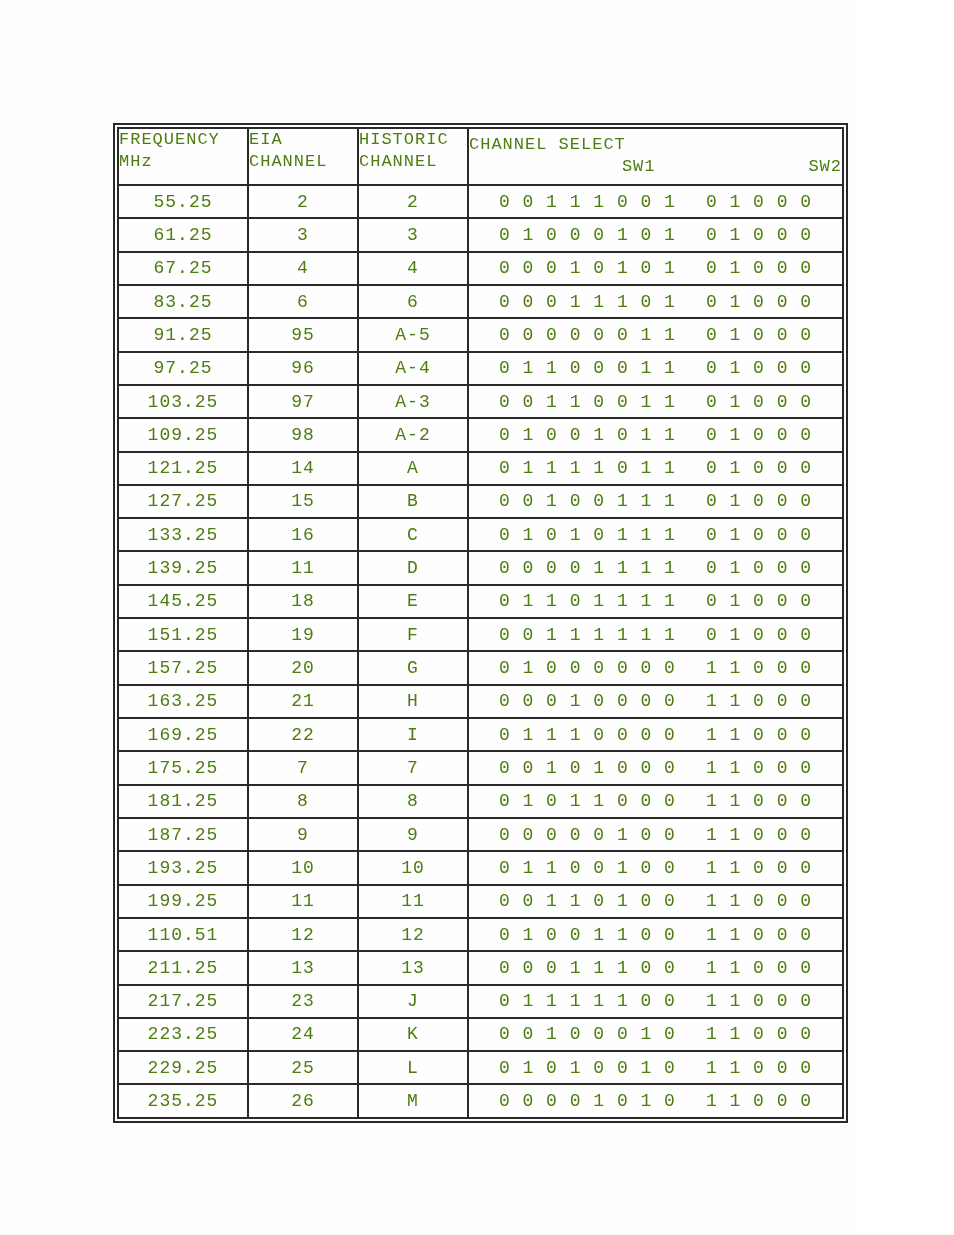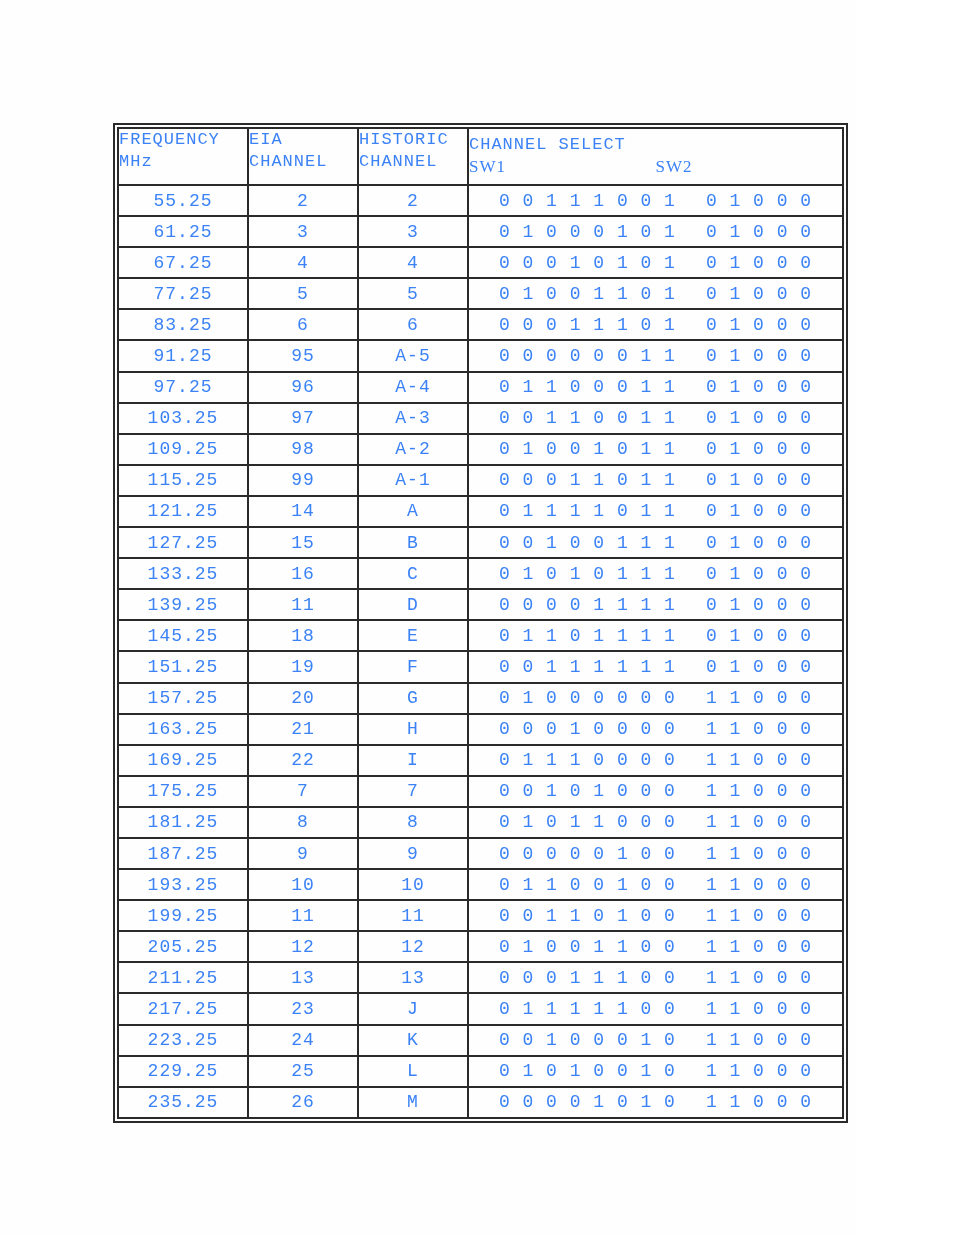--- a/index.html
+++ b/index.html
@@ -6,21 +6,21 @@
     margin: 0;
     padding: 0;
     background: #ffffff;
   }
   .page {
     position: relative;
     width: 856px;
     height: 1235px;
     background: #fefefe;
     font-family: "Liberation Mono", "DejaVu Sans Mono", monospace;
-    color: #3b82f6;
+    color: #4d7c0f;
   }
   .table-frame {
     position: absolute;
     left: 113px;
     top: 123px;
     width: 735px;
     height: 1000px;
     box-sizing: border-box;
     border: 2px solid #2a2a2a;
     padding: 2px;
@@ -52,23 +52,22 @@
   }
   .sel-title {
     display: block;
     letter-spacing: 1px;
   }
   .sel-subrow {
     display: flex;
   }
   .sel-subrow span {
     flex: 1;
-    text-align: left;
+    text-align: right;
     letter-spacing: 1px;
-    font-family: Liberation Serif, serif;
   }
   tbody td {
     font-size: 18px;
     text-align: center;
     vertical-align: middle;
     letter-spacing: 1px;
   }
   tbody td.bits-cell .bits-wrap {
     display: flex;
     justify-content: center;
@@ -144,31 +143,20 @@
     <td>4</td>
     <td>4</td>
     <td class="bits-cell">
       <div class="bits-wrap">
         <span class="bits">0 0 0 1 0 1 0 1</span>
         <span class="bits">0 1 0 0 0</span>
       </div>
     </td>
   </tr>
 
-  <tr>
-    <td>77.25</td>
-    <td>5</td>
-    <td>5</td>
-    <td class="bits-cell">
-      <div class="bits-wrap">
-        <span class="bits">0 1 0 0 1 1 0 1</span>
-        <span class="bits">0 1 0 0 0</span>
-      </div>
-    </td>
-  </tr>
 
   <tr>
     <td>83.25</td>
     <td>6</td>
     <td>6</td>
     <td class="bits-cell">
       <div class="bits-wrap">
         <span class="bits">0 0 0 1 1 1 0 1</span>
         <span class="bits">0 1 0 0 0</span>
       </div>
@@ -216,31 +204,20 @@
     <td>98</td>
     <td>A-2</td>
     <td class="bits-cell">
       <div class="bits-wrap">
         <span class="bits">0 1 0 0 1 0 1 1</span>
         <span class="bits">0 1 0 0 0</span>
       </div>
     </td>
   </tr>
 
-  <tr>
-    <td>115.25</td>
-    <td>99</td>
-    <td>A-1</td>
-    <td class="bits-cell">
-      <div class="bits-wrap">
-        <span class="bits">0 0 0 1 1 0 1 1</span>
-        <span class="bits">0 1 0 0 0</span>
-      </div>
-    </td>
-  </tr>
 
   <tr>
     <td>121.25</td>
     <td>14</td>
     <td>A</td>
     <td class="bits-cell">
       <div class="bits-wrap">
         <span class="bits">0 1 1 1 1 0 1 1</span>
         <span class="bits">0 1 0 0 0</span>
       </div>
@@ -397,21 +374,21 @@
     <td>11</td>
     <td class="bits-cell">
       <div class="bits-wrap">
         <span class="bits">0 0 1 1 0 1 0 0</span>
         <span class="bits">1 1 0 0 0</span>
       </div>
     </td>
   </tr>
 
   <tr>
-    <td>205.25</td>
+    <td>110.51</td>
     <td>12</td>
     <td>12</td>
     <td class="bits-cell">
       <div class="bits-wrap">
         <span class="bits">0 1 0 0 1 1 0 0</span>
         <span class="bits">1 1 0 0 0</span>
       </div>
     </td>
   </tr>
 

